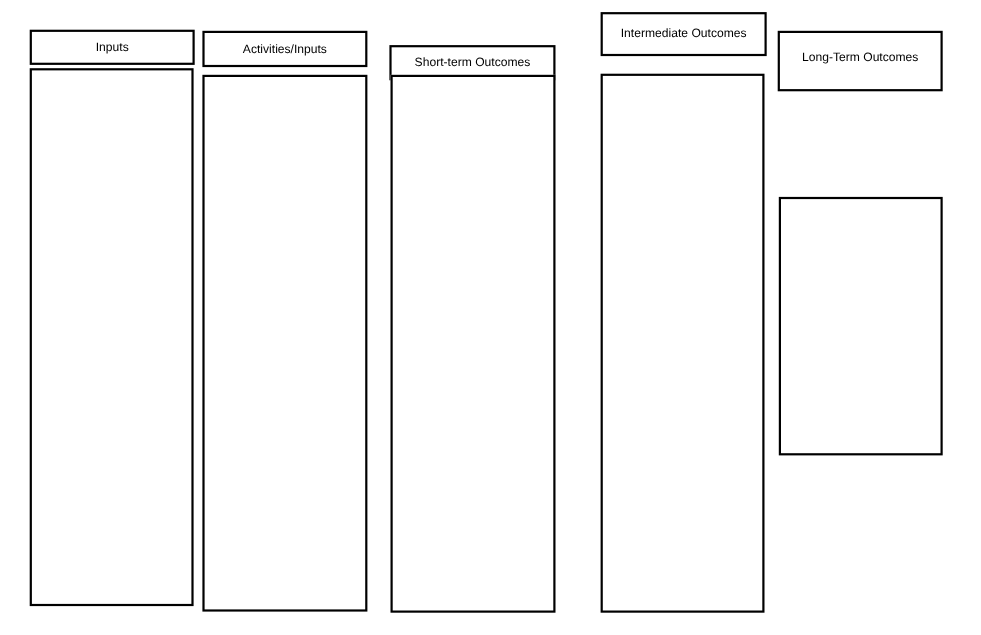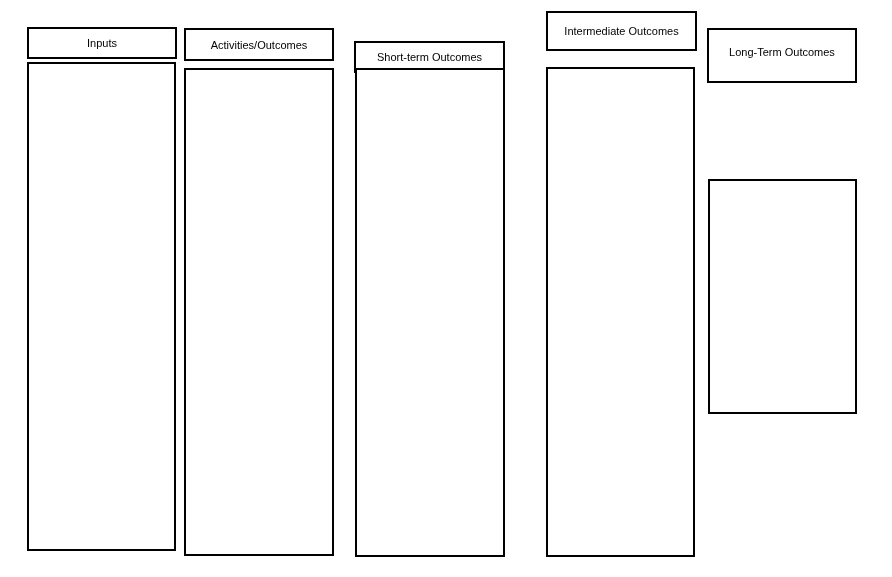--- a/index.html
+++ b/index.html
@@ -49,21 +49,21 @@
 <body>
 
 <div class="canvas">
 
   <div class="box header h1">
     <span>Inputs</span>
   </div>
   <div class="box b1"></div>
 
   <div class="box header h2">
-    <span>Activities/Outcomes</span>
+    <span>Activities/Inputs</span>
   </div>
   <div class="box b2"></div>
 
   <div class="box header h3">
     <span>Short-term Outcomes</span>
   </div>
   <div class="box b3"></div>
 
   <div class="box header h4">
     <span>Intermediate Outcomes</span>

